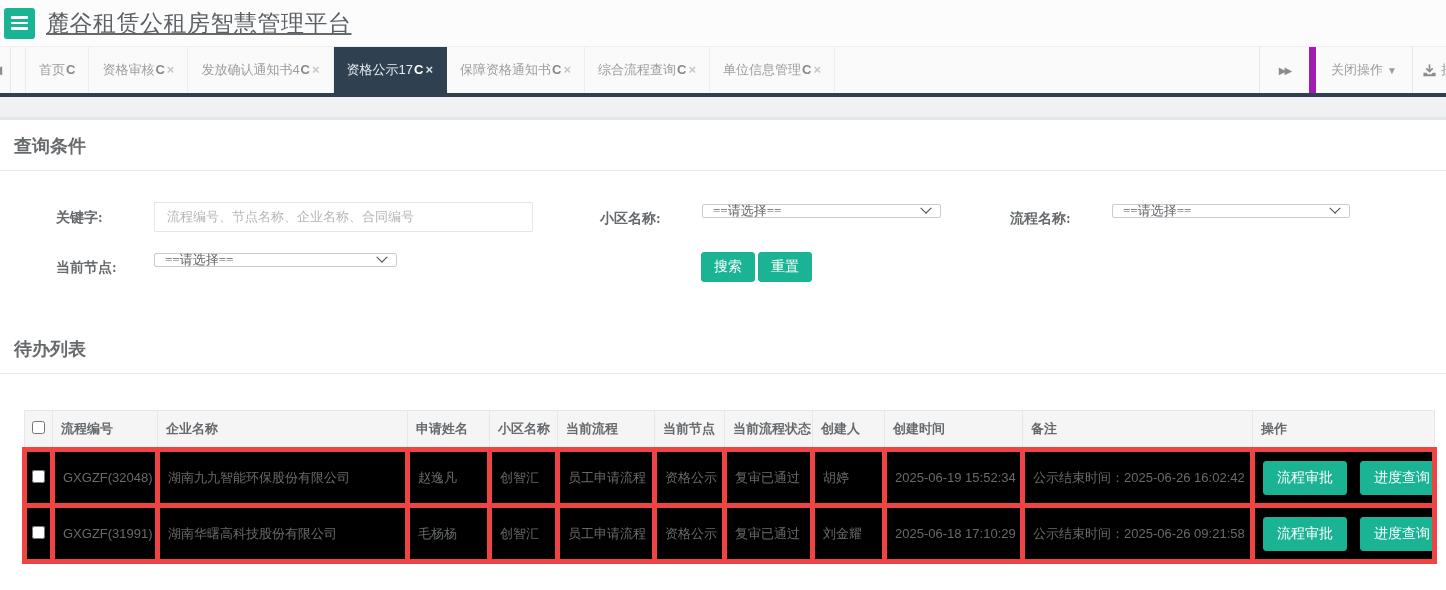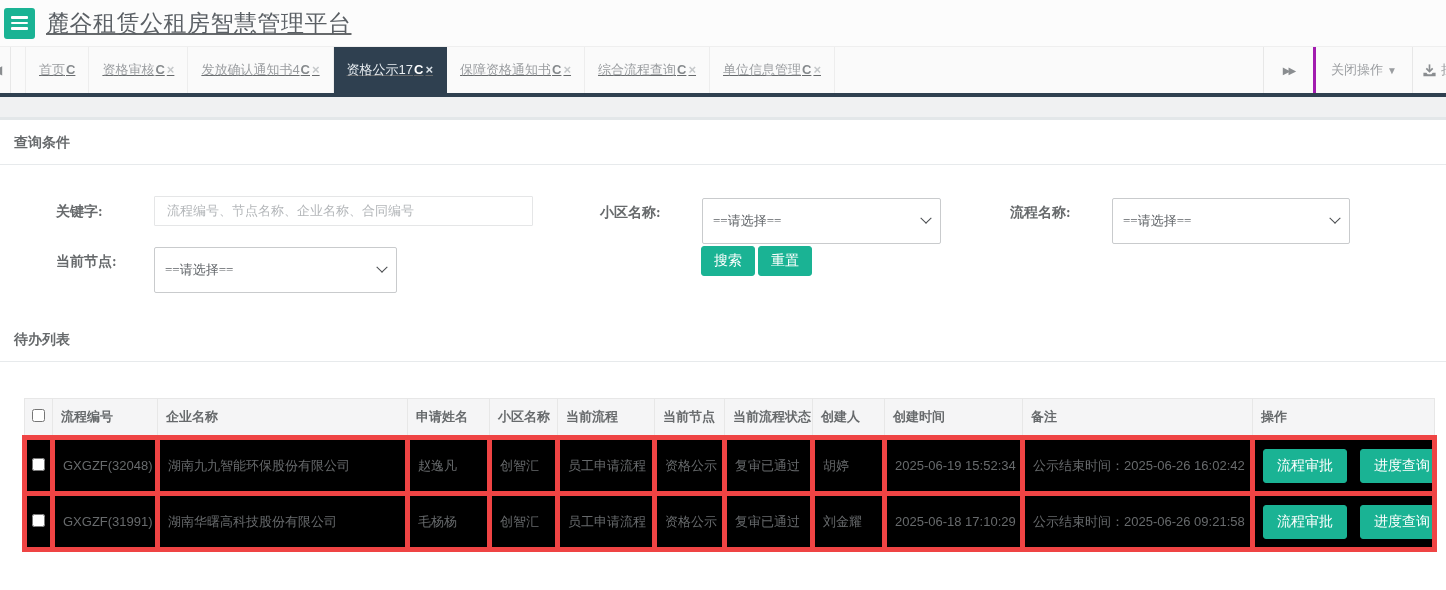--- a/index.html
+++ b/index.html
@@ -13,50 +13,50 @@
   .header { height:47px; background:#fcfcfc; display:flex; align-items:center; border-bottom:1px solid #efefef;text-decoration:underline; }
   .menu-btn { width:31px; height:31px; margin-left:4px; background:#1ab394; border-radius:3px;
     display:flex; flex-direction:column; justify-content:center; align-items:center; gap:3px; cursor:pointer; }
   .menu-btn i { display:block; width:17px; height:2.5px; background:#fff; border-radius:1px; }
   .app-title { margin-left:11px; font-size:23px; font-weight:500; color:#5b6065; letter-spacing:0.5px; }
 
   
   .tabbar { height:46px; background:#fafafa; display:flex; align-items:stretch; position:relative; }
   .scroll-left { width:11px; overflow:hidden; display:flex; align-items:center; border-right:1px solid #e7e7e7; color:#8a8d90; }
   .scroll-left span { font-size:12px; margin-left:-7px; }
-  .tabs { display:flex; margin-left:14px;text-decoration:underline; }
+  .tabs { display:flex; margin-left:14px; }
   .tab { padding:0 13px; line-height:45px; font-size:13px; color:#9a9da0; background:#fafafa;
     border-right:1px solid #ededed; white-space:nowrap; cursor:pointer; }
   .tab:first-child { border-left:1px solid #ededed; }
   .tab .refresh { font-weight:700; color:#85898c; margin-left:1px; cursor:pointer; }
   .tab .close { font-weight:700; color:#c5c8ca; margin-left:2px; font-size:13px; cursor:pointer; }
   .tab.active { background:#2f4050; color:#e9eef2; border-color:#2f4050; }
   .tab.active .refresh { color:#fff; }
   .tab.active .close { color:#d9e0e6; }
   .tab-right { margin-left:auto; display:flex; align-items:stretch; }
   .ff-btn { padding:0 19px; line-height:45px; border-left:1px solid #e7e7e7; color:#8a8d90; font-size:10px;
     letter-spacing:-2px; cursor:pointer; display:flex; align-items:center; }
-  .close-ops { padding:0 15px; line-height:45px; border-left:3px solid #a21caf; color:#9a9da0; font-size:13px; cursor:pointer; }
+  .close-ops { padding:0 15px; line-height:45px; border-left:7px solid #a21caf; color:#9a9da0; font-size:13px; cursor:pointer; }
   .close-ops .caret { font-size:10px; margin-left:4px; color:#9a9da0; }
   .dl-wrap { border-left:1px solid #e7e7e7; display:flex; align-items:center; padding-left:9px; width:34px; overflow:hidden; color:#8a8d90; cursor:pointer; }
   .dl-wrap svg { flex:0 0 auto; }
   .clip-char { width:7px; overflow:hidden; font-size:13px; color:#9a9da0; margin-left:4px; white-space:nowrap; }
   .dark-strip { height:4px; background:#2f4050; }
   .gray-band { height:23px; background:#f0f1f2; border-bottom:3px solid #e3e7e9; }
 
   
-  .section-heading { font-size:14px; font-weight:700; color:#676a6c; padding:14px 14px 12px; border-bottom:1px solid #e7eaec; }
+  .section-heading { font-size:18px; font-weight:700; color:#676a6c; padding:14px 14px 12px; border-bottom:1px solid #e7eaec; }
 
   
   .form { position:relative; height:152px; background:#fff;font-family:Liberation Serif, serif; }
   .flabel { position:absolute; font-size:14px; font-weight:700; color:#676a6c; line-height:32px; white-space:nowrap; }
   .txt-input { position:absolute; left:154px; top:31px; width:379px; height:26px; border:1px solid #e5e6e7;
     border-radius:1px; padding:14px 12px; font-size:13px; color:#676a6c; font-family:inherit; background:#fff; }
   .txt-input::placeholder { color:#b3b6b9; }
-  .fselect { position:absolute; height:46px; background:#fff; border:1px solid #c9cbcd; border-radius:2px;
+  .fselect { position:absolute; height:14px; background:#fff; border:1px solid #c9cbcd; border-radius:2px;
     display:flex; align-items:center; justify-content:space-between; padding:0 10px; font-size:13px; color:#5f6367; cursor:pointer; }
   .chev { width:8px; height:8px; border-right:1.6px solid #4a4d50; border-bottom:1.6px solid #4a4d50;
     transform:rotate(45deg) translate(-2px,-2px); margin-left:8px; }
   .btn { position:absolute; top:81px; height:30px; background:#1ab394; border:1px solid #1ab394; color:#fff;
     font-size:14px; border-radius:3px; padding:0 12px; cursor:pointer; font-family:inherit; }
 
   
   .table-wrap { margin:36px 14px 0 22px; }
   table { width:100%; border-collapse:collapse; table-layout:fixed; }
   th { background:#f5f5f6; border:1px solid #e7e7e7; font-size:13px; font-weight:700; color:#676a6c;

